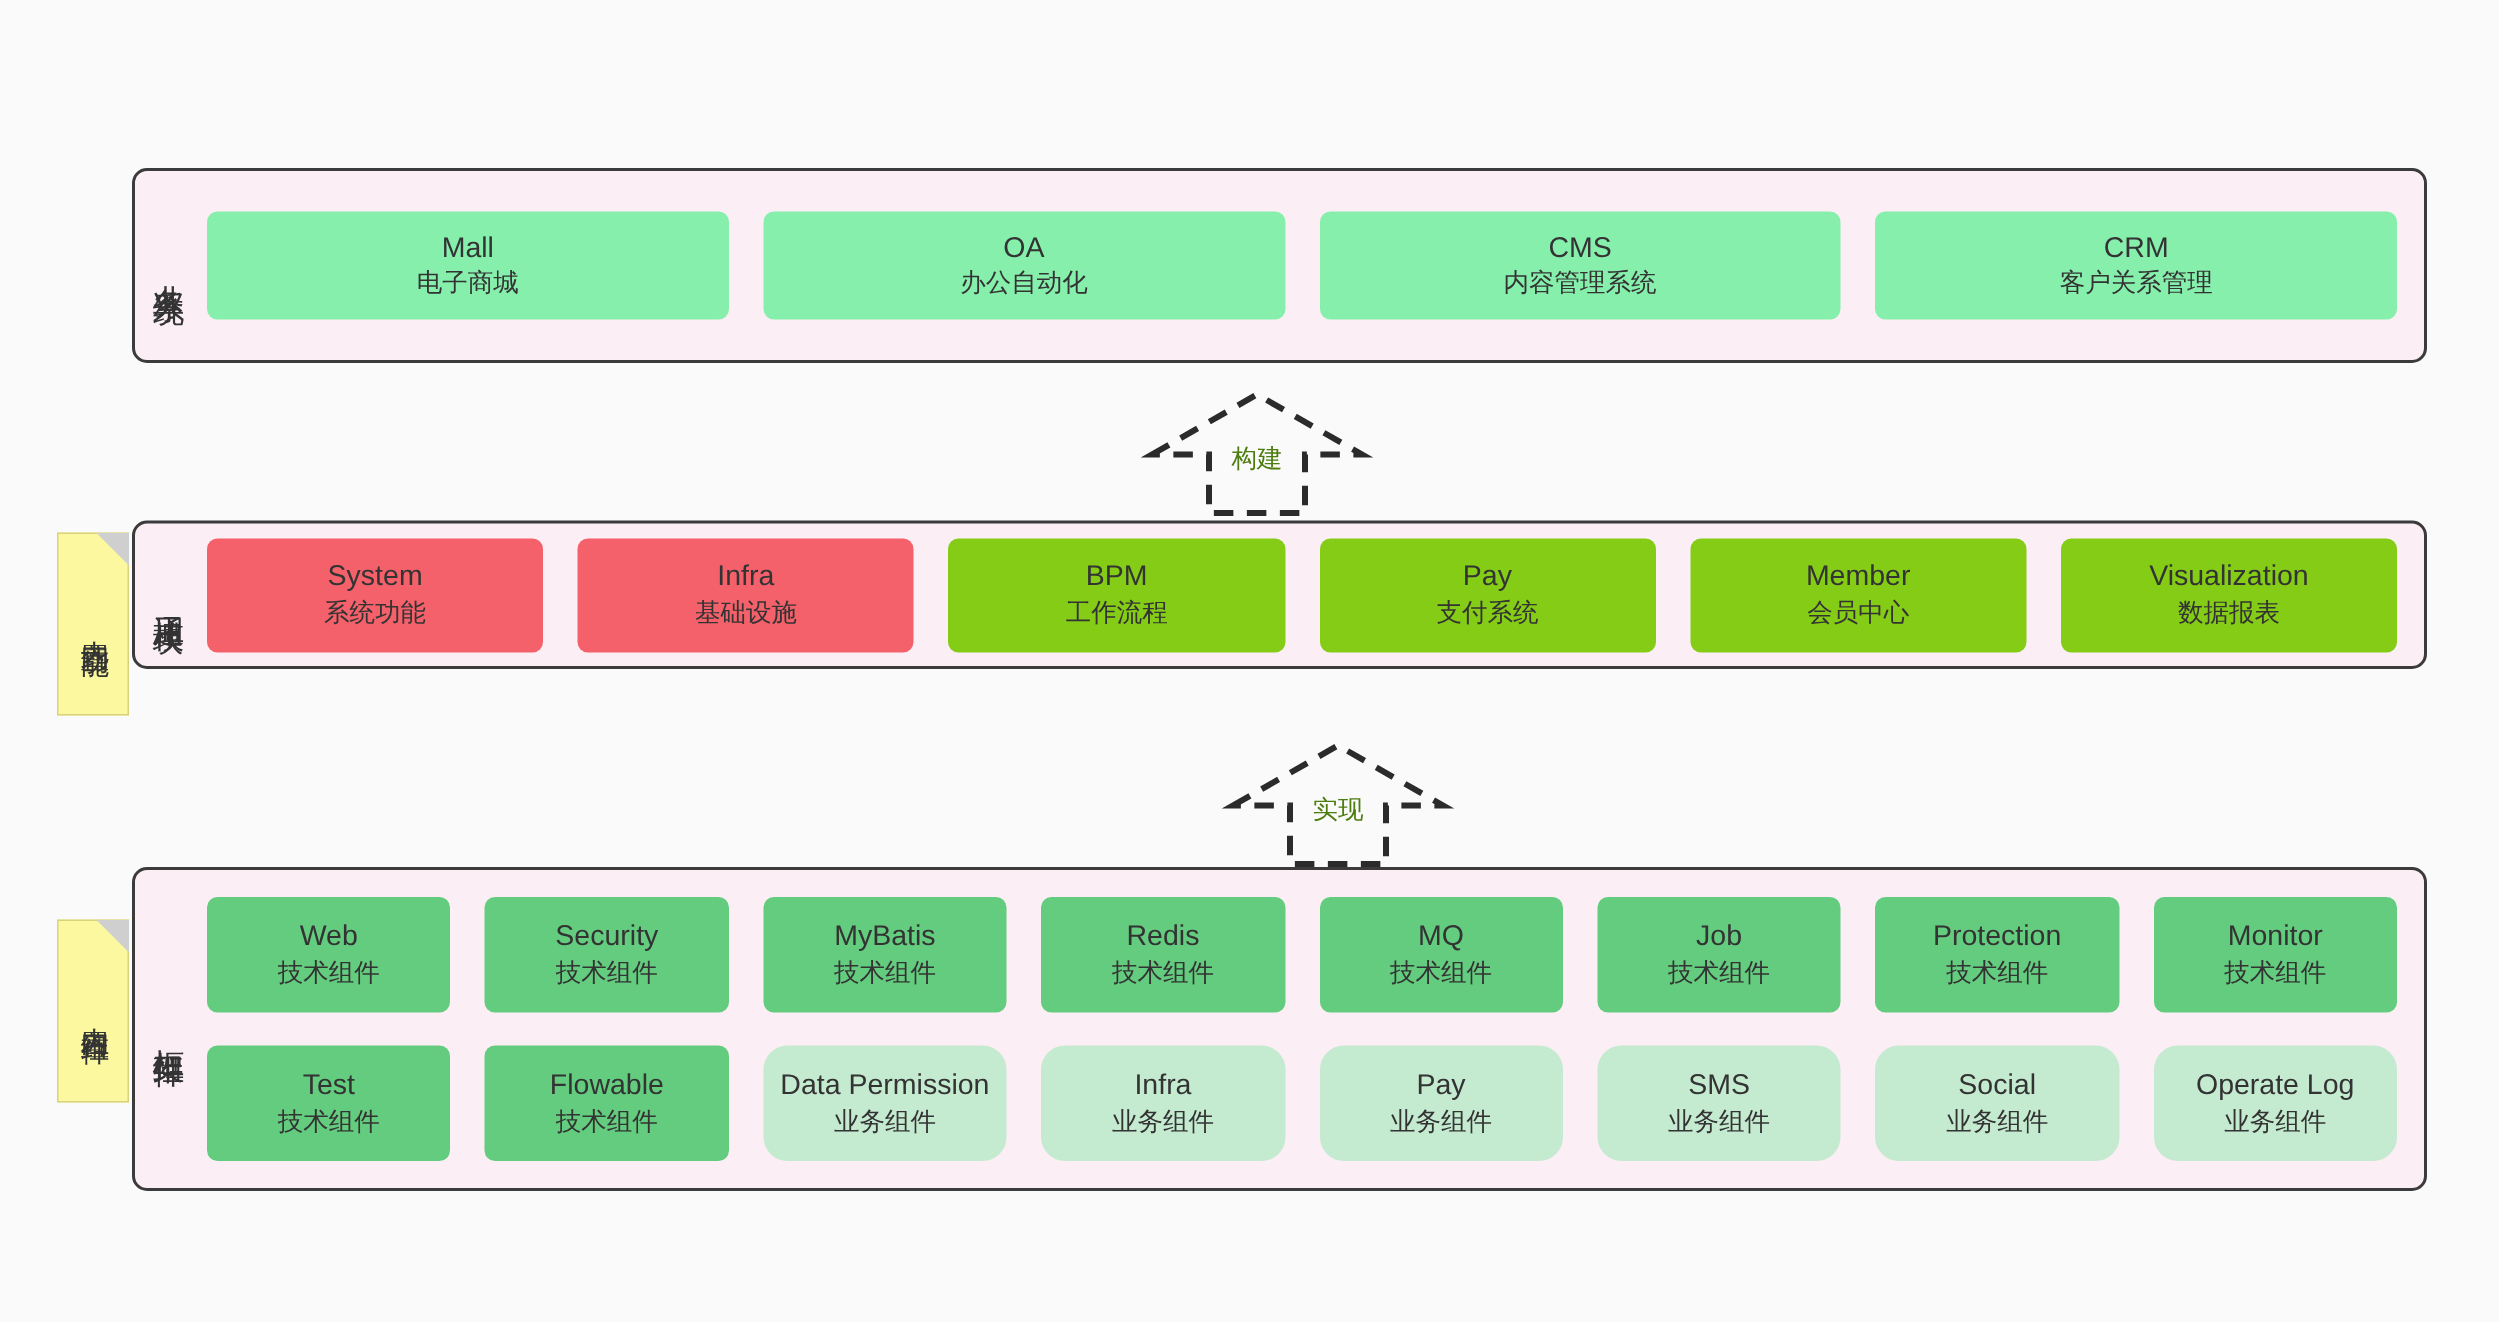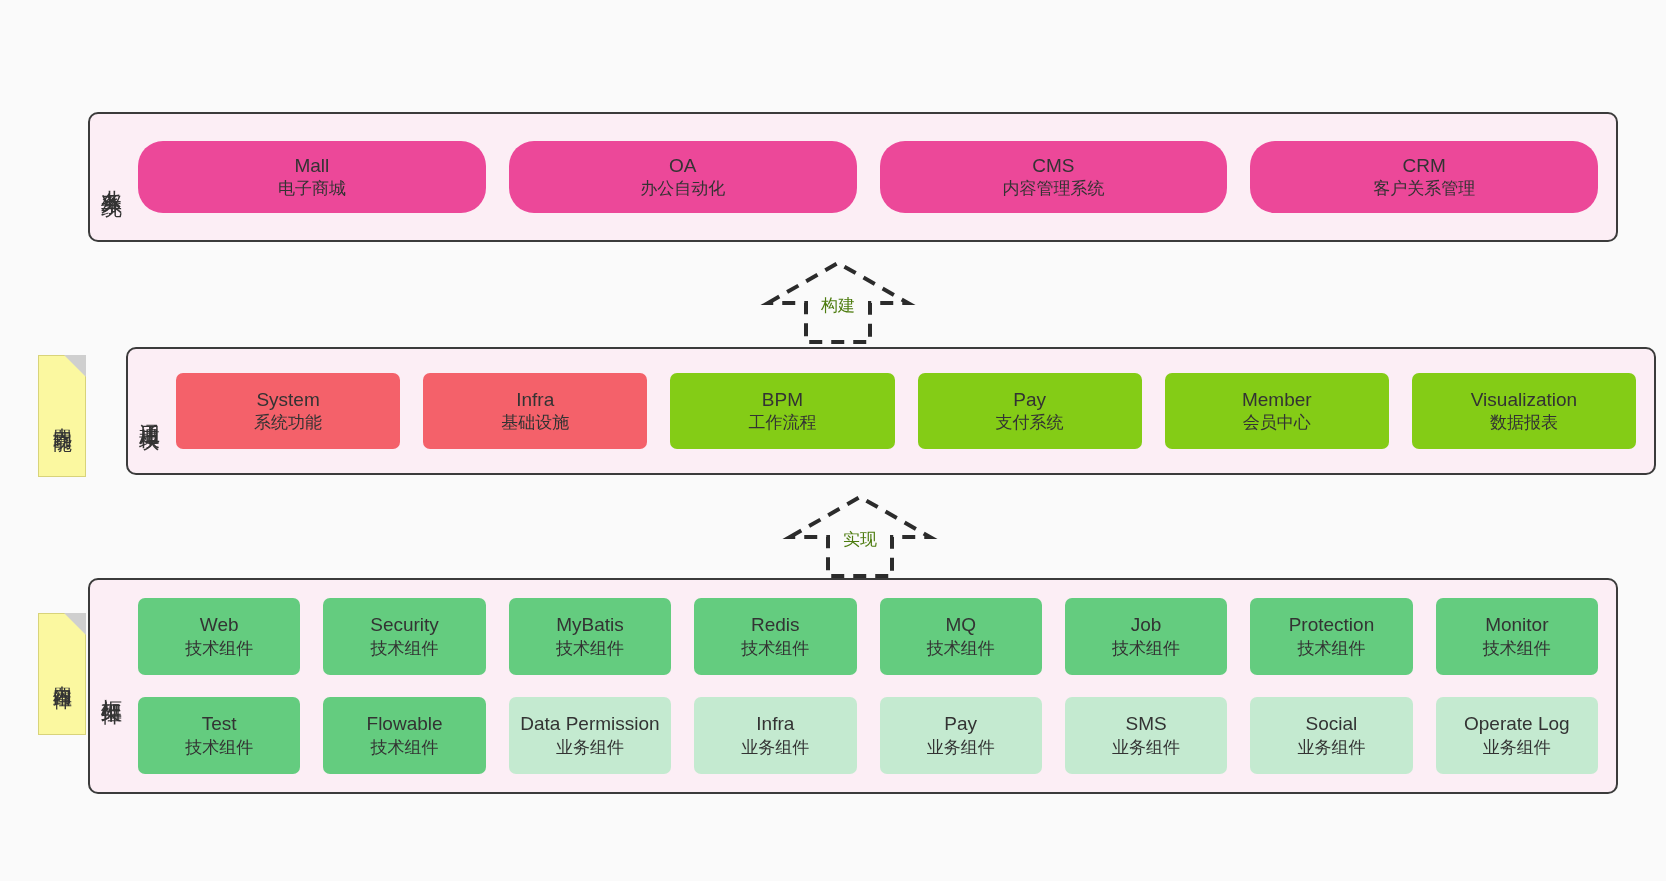--- a/index.html
+++ b/index.html
@@ -56,29 +56,29 @@
     align-items: center;
     justify-content: center;
     text-align: center;
     line-height: 1.28;
     padding: 4px 6px;
   }
   .cell .en { font-size: 19px; }
   .cell .cn { font-size: 17px; }
 
   
-  .c-blue       { background: #ec4899; border-radius: 25px; }
+  .c-blue       { background: #86efac; }
   .c-red        { background: #f4616a; }
   .c-pink       { background: #84cc16; }
   .c-green      { background: #64cc7f; }
-  .c-lightgreen { background: #c4ead0; }
+  .c-lightgreen { background: #c4ead0; border-radius: 16px; }
 
   
   #band-business { left: 88px;  top: 112px; width: 1530px; height: 130px; }
-  #band-common   { left: 88px;  top: 347px; width: 1530px; height: 128px; margin-left: 38px; }
+  #band-common   { left: 88px;  top: 347px; width: 1530px; height: 99px; }
   #band-frame    { left: 88px;  top: 578px; width: 1530px; height: 216px; }
 
   #band-business .cell { height: 72px; }
   #band-common   .cell { height: 76px; }
   #band-frame    .cell { height: 77px; }
 
   
   .sticky {
     position: absolute;
     width: 48px;
@@ -111,21 +111,21 @@
   .arrow svg { display: block; }
   .arrow .arrow-label {
     position: absolute;
     left: 0; right: 0;
     top: 36px;
     text-align: center;
     font-size: 17px;
     color: #4d7c0f;
   }
   #arrow-build     { left: 758px; top: 258px; width: 160px; height: 88px; }
-  #arrow-implement { left: 780px; top: 492px; width: 160px; height: 88px; }
+  #arrow-implement { left: 812px; top: 492px; width: 160px; height: 88px; }
 </style>
 </head>
 <body>
 
 <div class="band" id="band-business">
   <div class="band-label">业务系统</div>
   <div class="band-body">
       <div class="row">
         <div class="cell c-blue">
           <div class="en">Mall</div>

